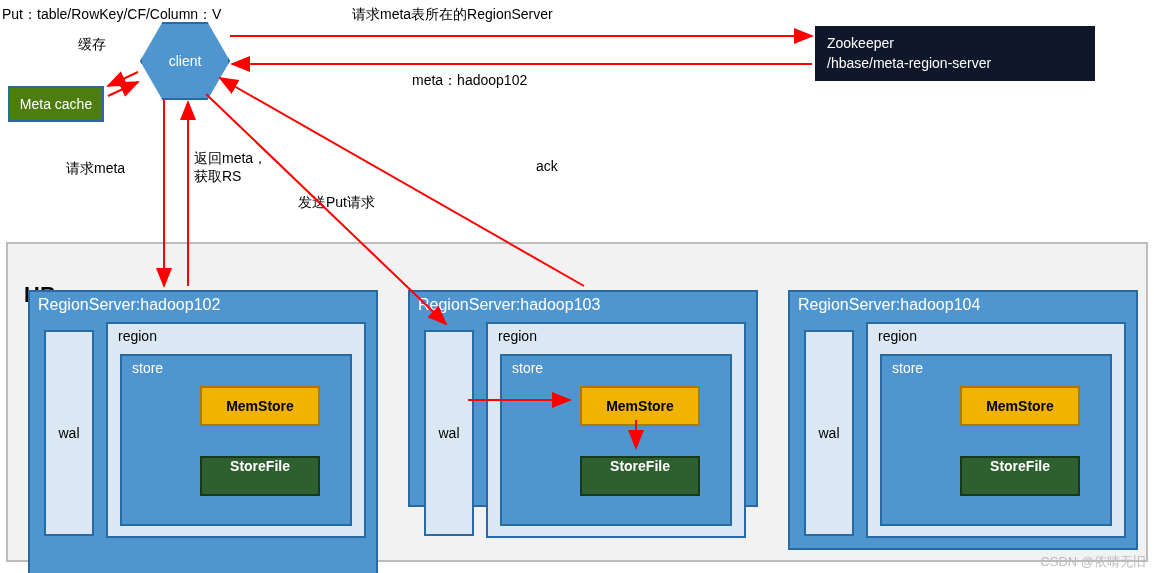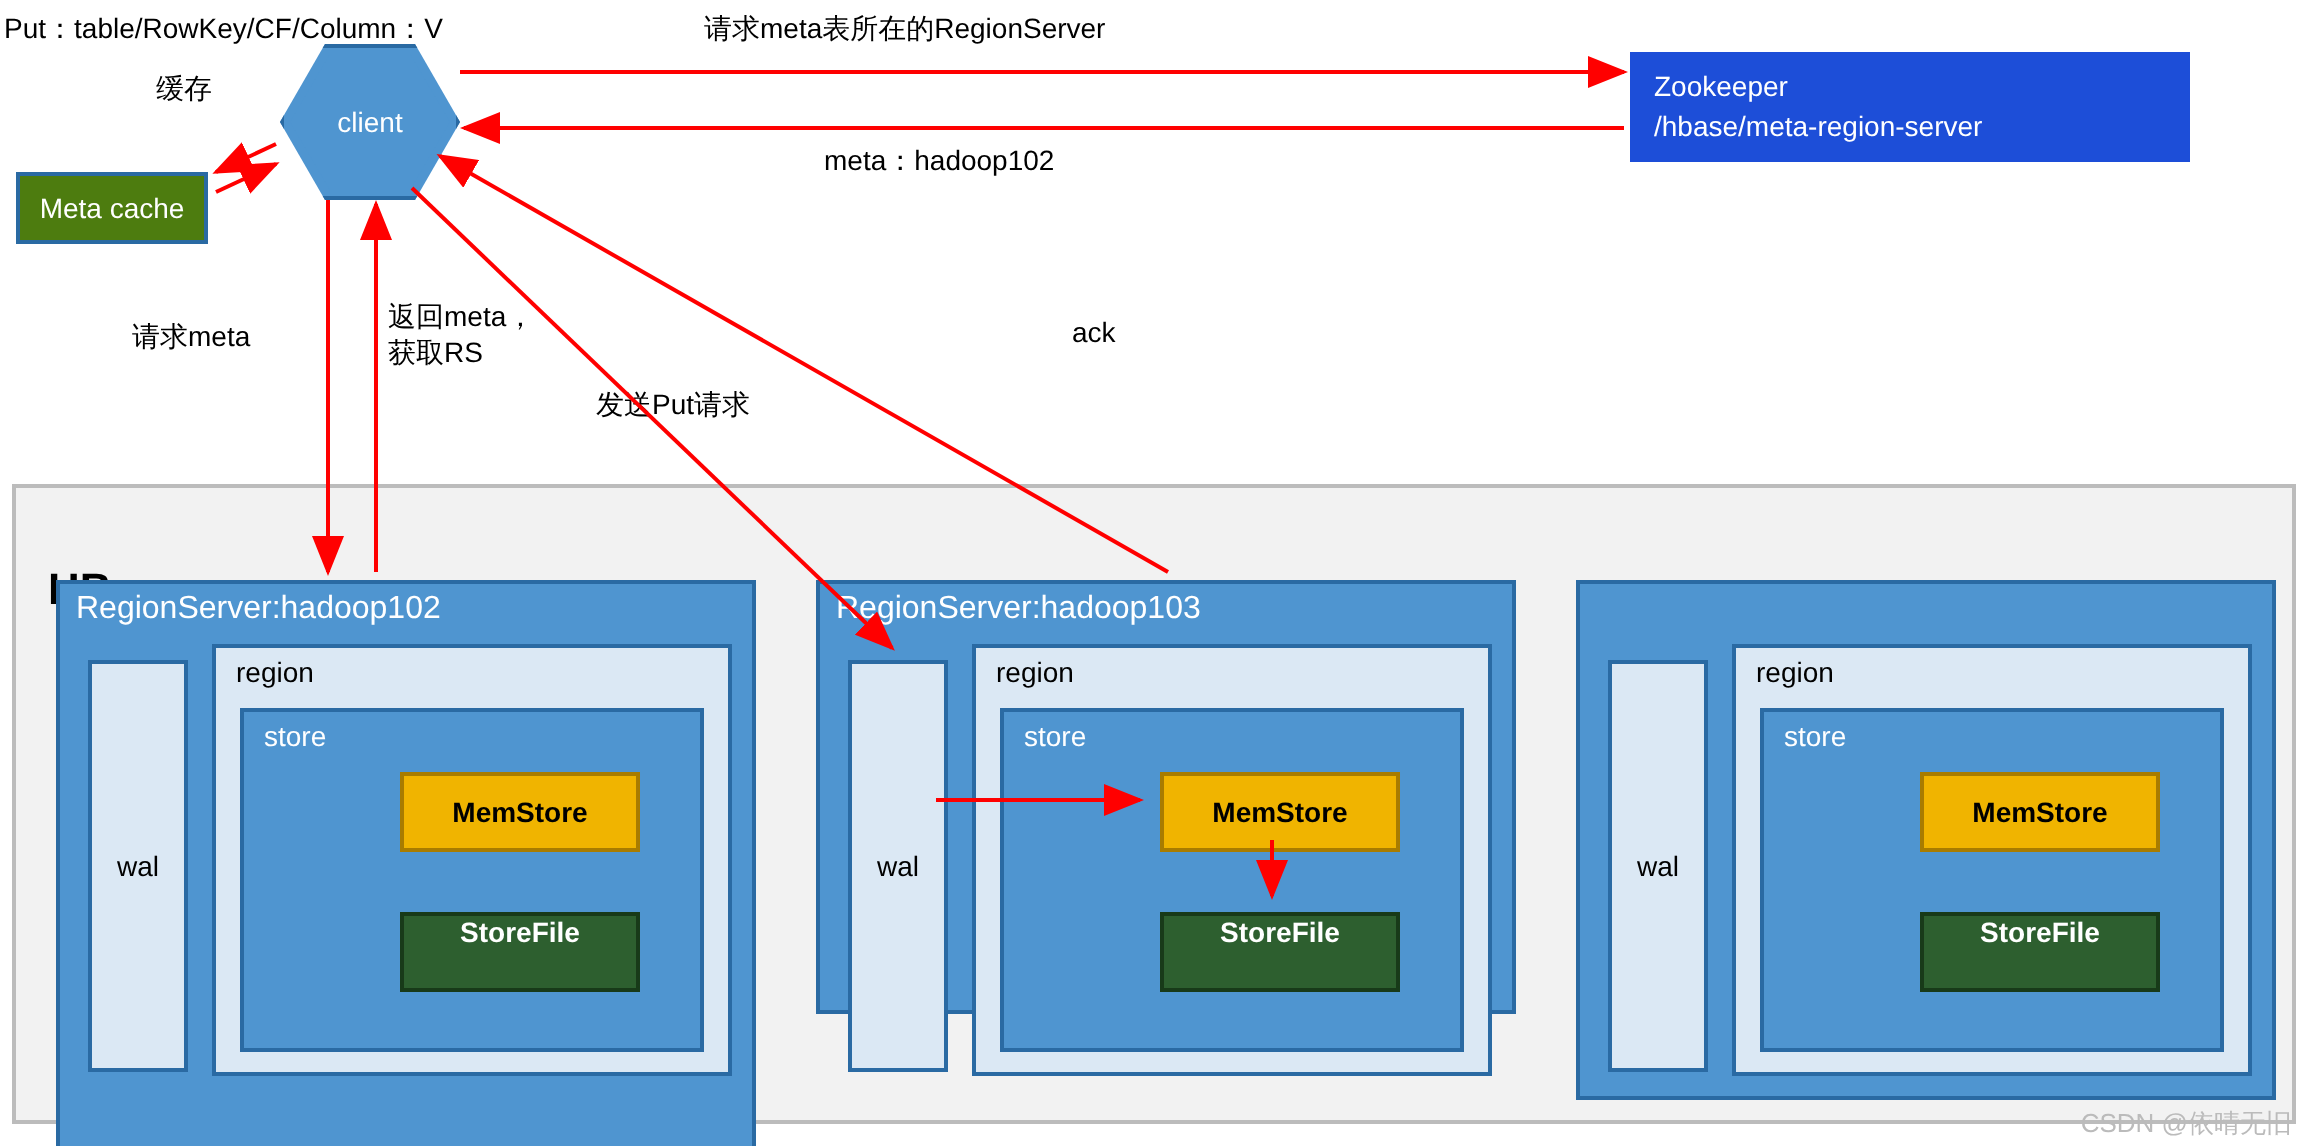--- a/index.html
+++ b/index.html
@@ -33,21 +33,21 @@
   .box {
     position: absolute;
     border: 2px solid #2a6aa3;
     background: #4d7c0f;
     color: #fff;
     display: flex; align-items:center; justify-content:center;
     padding: 8px 8px;
   }
   .zk {
     position:absolute;
-    background:#1d4ed8;
+    background:#0f172a;
     color:#fff;
     padding:8px 12px;
     line-height:1.4;
   }
   .hbase-panel {
     position:absolute;
     border:2px solid #bcbcbc;
     background:#f2f2f2;
   }
   .hbase-title{
@@ -166,20 +166,21 @@
             <span>MemStore</span>
           </div>
         <div class="sf" style="top:100px; left:78px; width:120px; height:40px;">
             <span>StoreFile</span>
           </div>
       </div>
     </div>
   </div>
 
   <div class="rs" style="top:46px; left:780px; width:350px; height:260px;">
+    <div class="rs-title">RegionServer:hadoop104</div>
     <div class="wal" style="top:38px; left:14px; width:50px; height:206px;">
         <span>wal</span>
       </div>
     <div class="region" style="top:30px; left:76px; width:260px; height:216px;">
       <div class="region-title">region</div>
       <div class="store" style="top:30px; left:12px; width:232px; height:172px;">
         <div class="store-title">store</div>
         <div class="mem" style="top:30px; left:78px; width:120px; height:40px;">
             <span>MemStore</span>
           </div>

